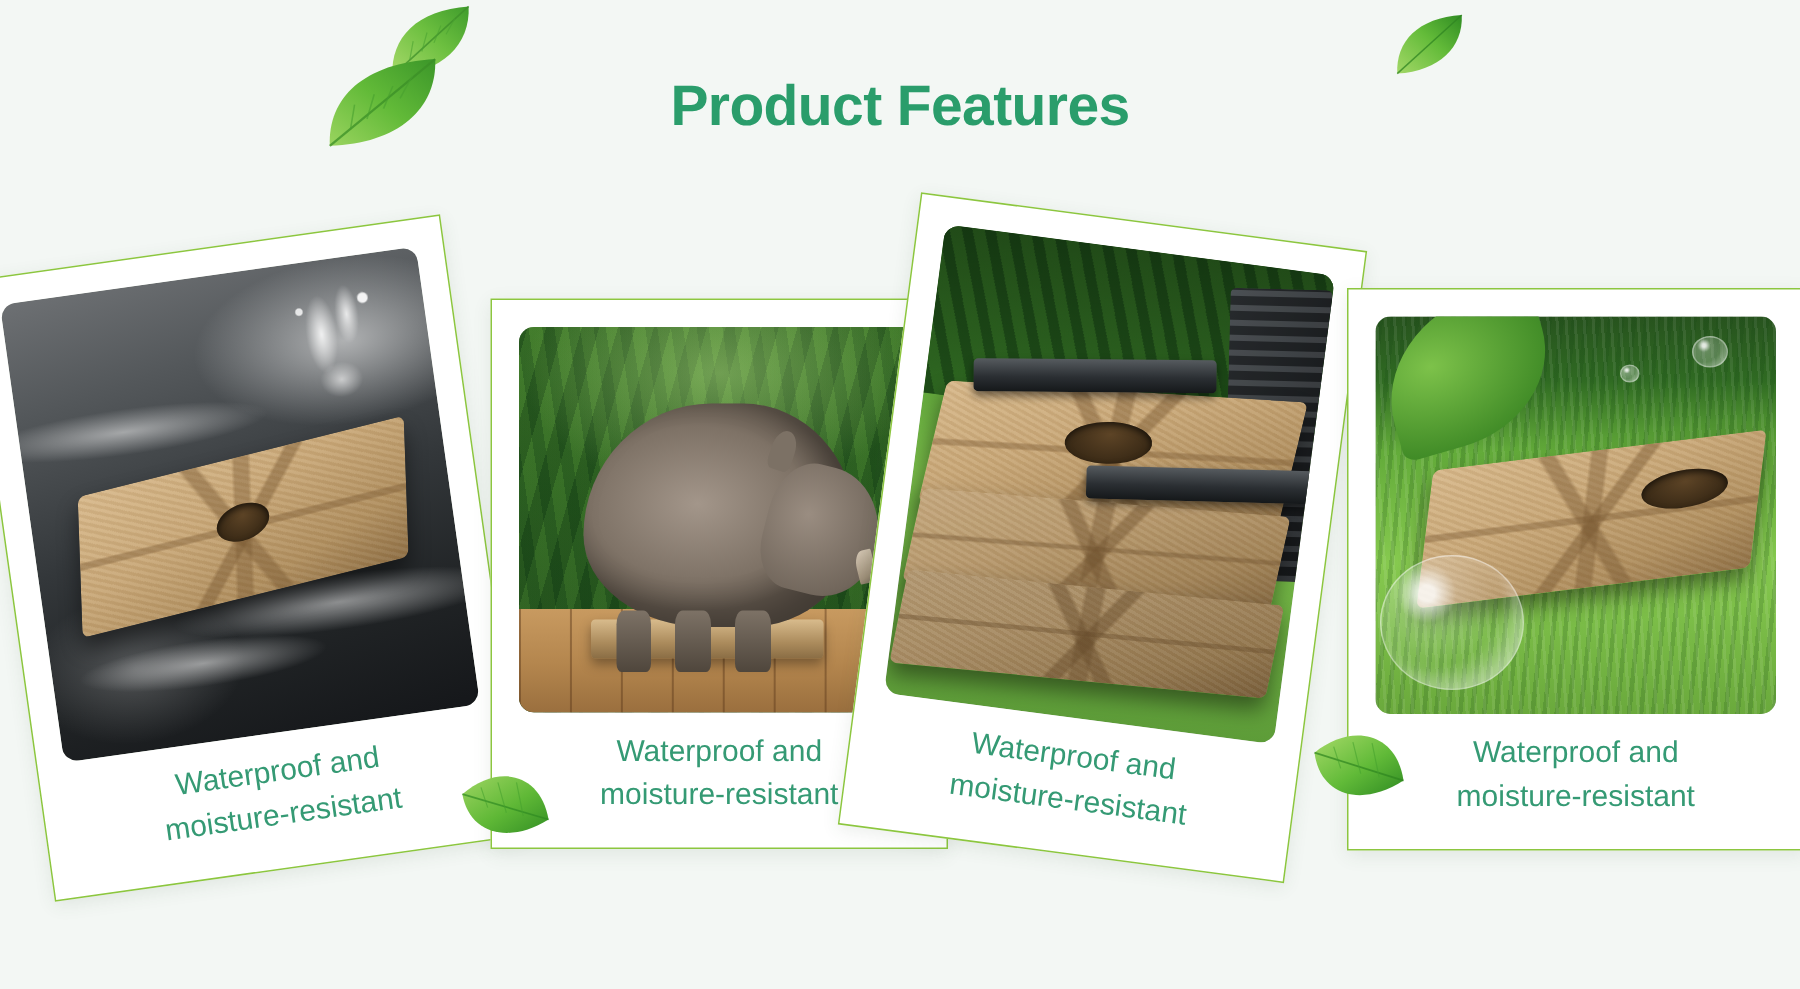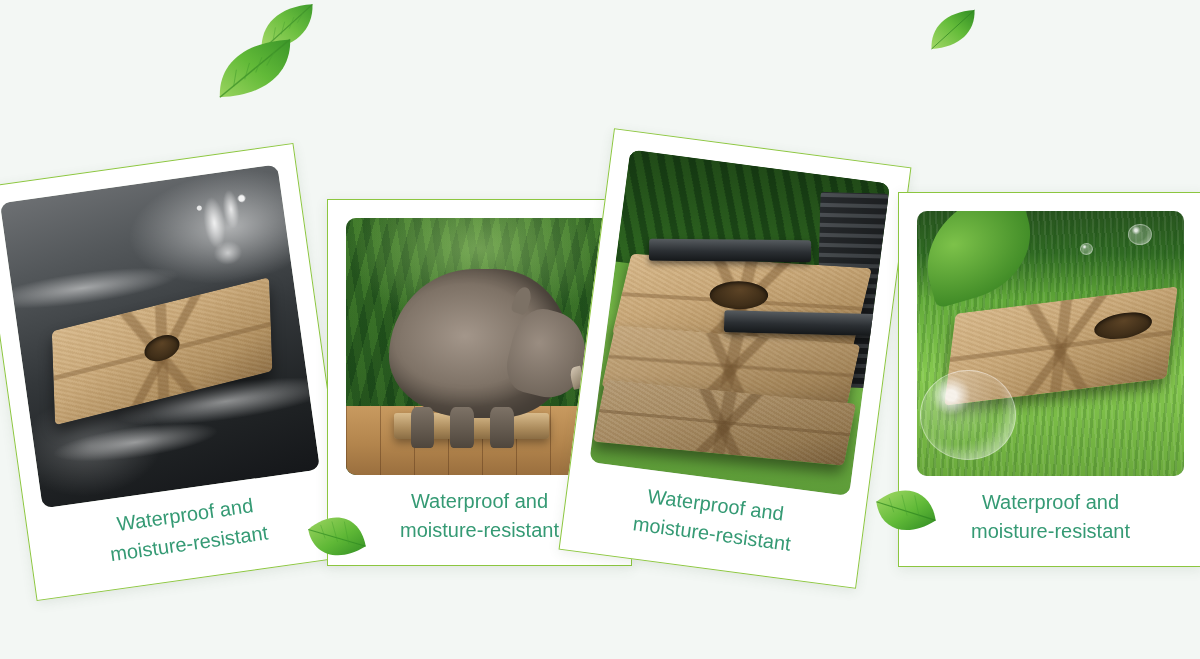--- a/index.html
+++ b/index.html
@@ -228,20 +228,21 @@
   }
 
   
   .leaf { position:absolute; pointer-events:none; }
 </style>
 </head>
 <body>
 
 <div id="stage">
 
+  <h1 class="page-title">Product Features</h1>
 
   <svg class="leaf" style="left:258px; top:2px; width:58px; height:52px;" viewBox="0 0 100 90">
     <defs>
       <linearGradient id="lg1" x1="0" y1="1" x2="1" y2="0">
         <stop offset="0%" stop-color="#a7d96a"></stop>
           <stop offset="55%" stop-color="#6cbf3f"></stop>
           <stop offset="100%" stop-color="#3f9c2c"></stop>
       </linearGradient>
     </defs>
     <path d="M6 84 C4 40 34 8 94 4 C96 48 64 80 6 84 Z" fill="url(#lg1)"></path>

